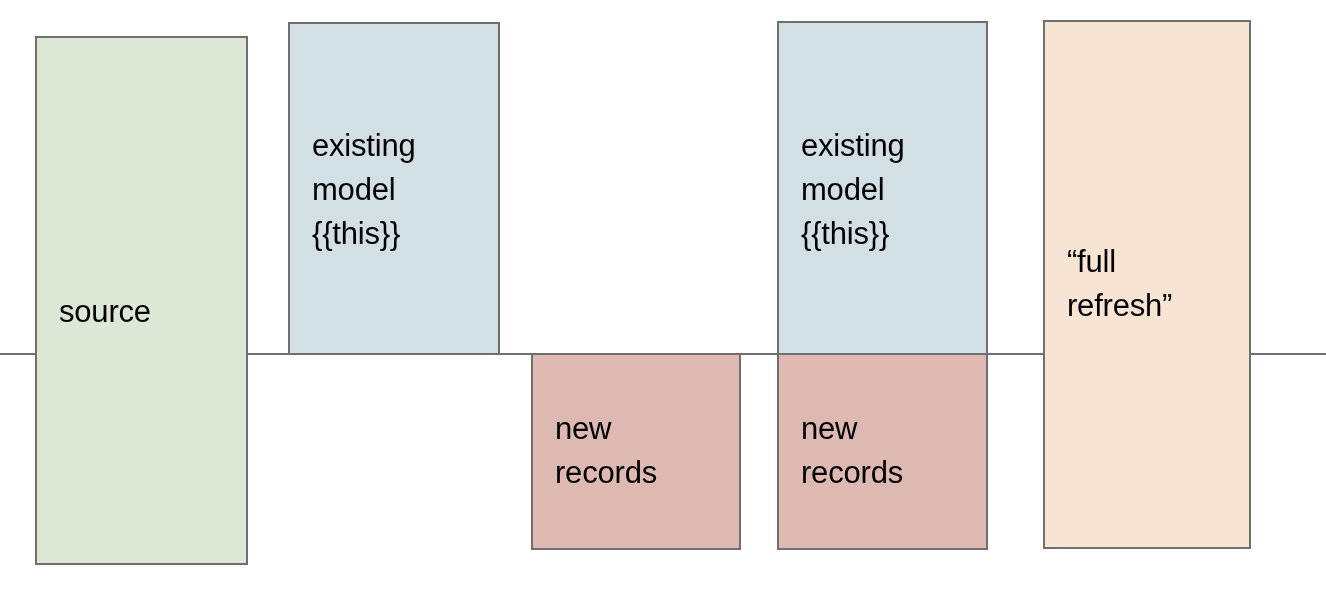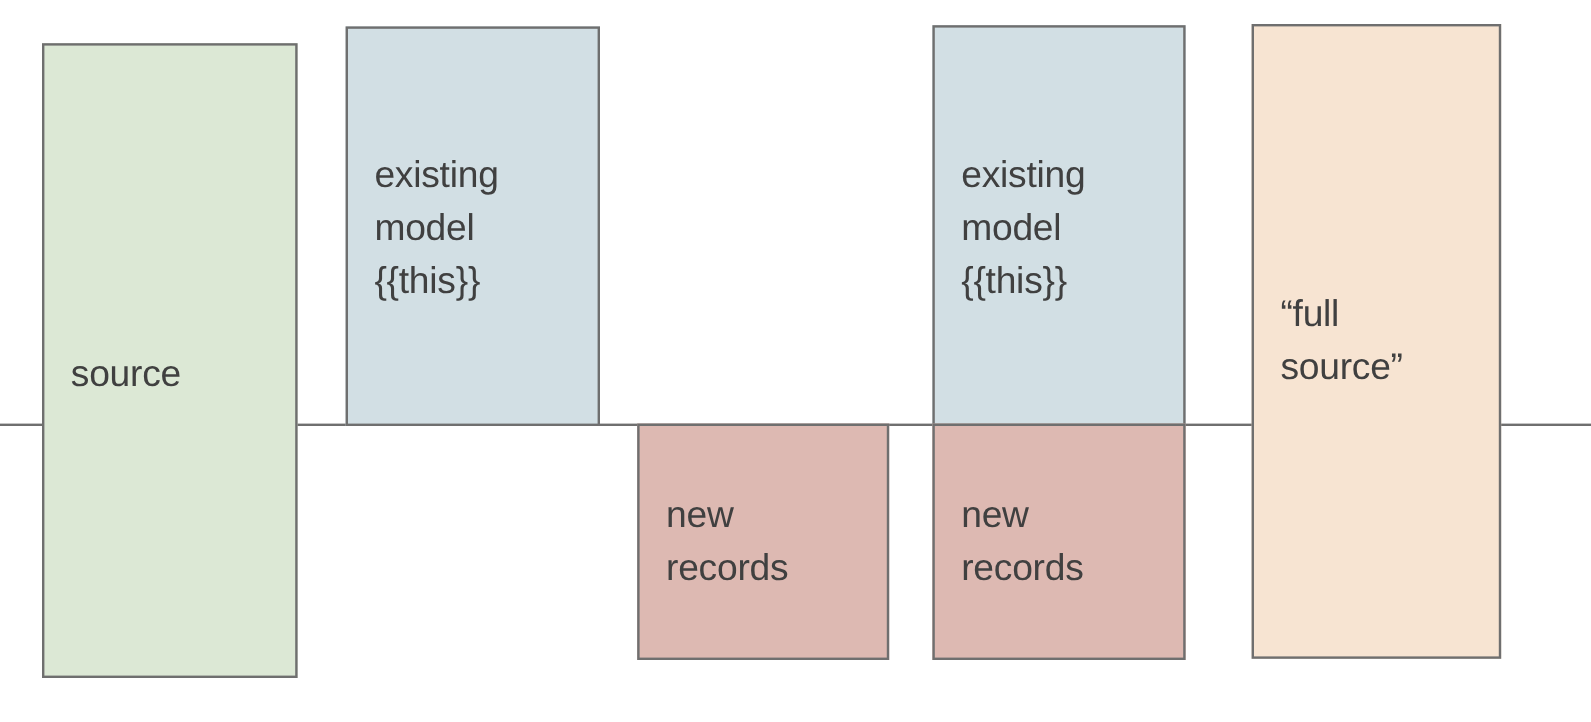--- a/index.html
+++ b/index.html
@@ -31,21 +31,21 @@
     z-index: 2;
     display: block;
   }
   .box-label {
     position: absolute;
     left: 0;
     right: 0;
     padding: 0 22px;
     font-size: 31px;
     line-height: 1.42;
-    color: #404040;
+    color: #000000;
     text-align: left;
     white-space: pre-line;
     letter-spacing: -0.2px;
   }
   
   #box-source {
     left: 35px;  top: 20px;  width: 213px; height: 529px;
     background: #dce8d5;
     margin-top: 16px;
   }
@@ -109,16 +109,16 @@
 {{this}}</div>
   </div>
 
   <div class="box" id="box-new-records-2">
     <div class="box-label">new
 records</div>
   </div>
 
   <div class="box" id="box-full-refresh">
     <div class="box-label">“full
-source”</div>
+refresh”</div>
   </div>
 
 </div>
 
 </body></html>

